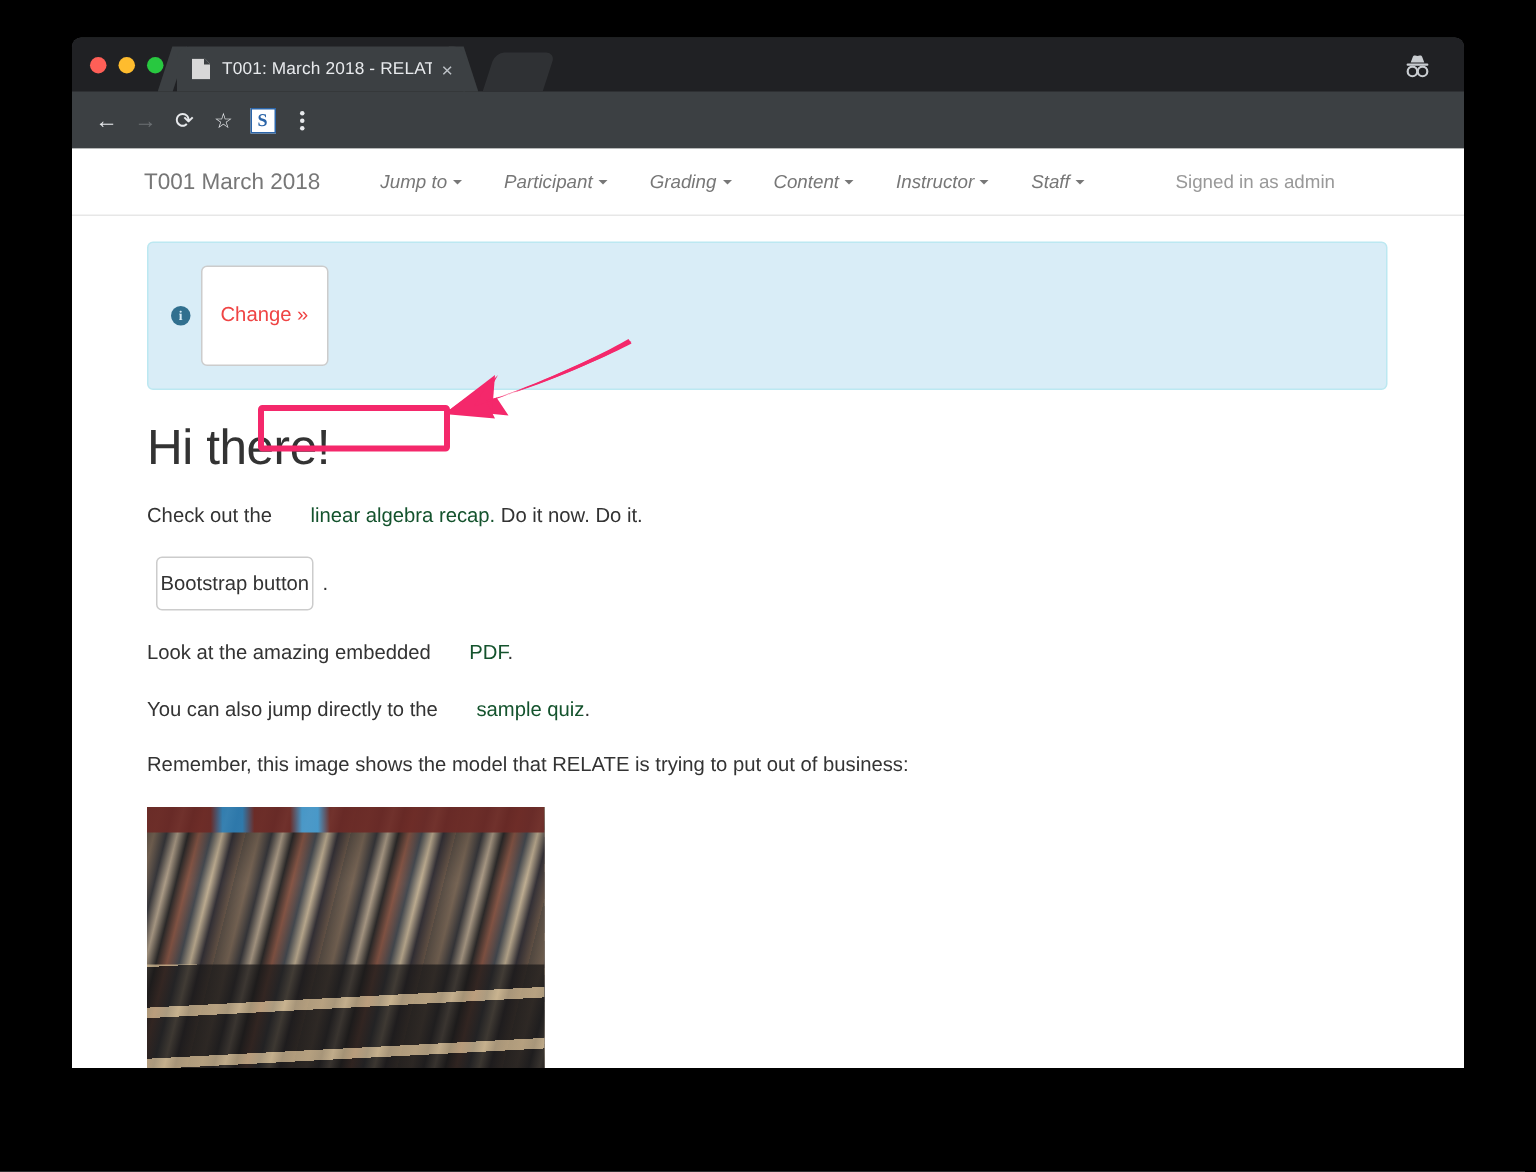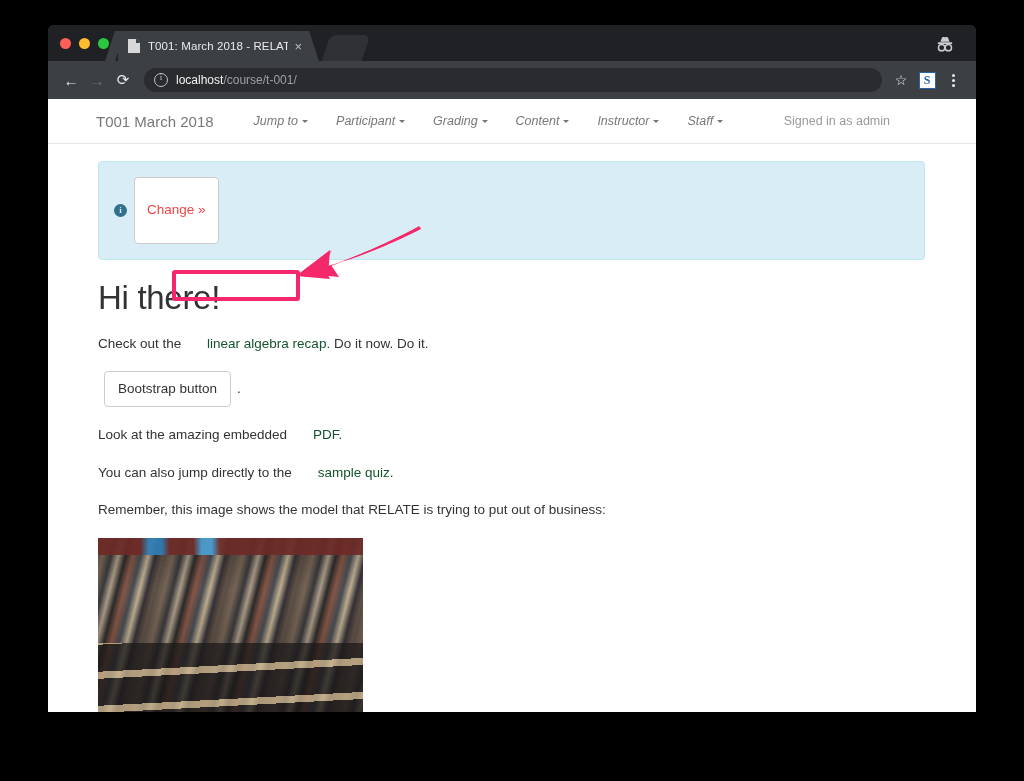--- a/index.html
+++ b/index.html
@@ -311,21 +311,21 @@
     flex-wrap: nowrap;
   }
   p.body-line.plain { display: block; }
   a.link { color: #14532d; text-decoration: none; padding-left: 22px; }
   .btn-inline {
     display: inline-block;
     margin: 0 6px;
     background: #ffffff;
     border: 1px solid #cccccc;
     border-radius: 4px;
-    padding: 7px 13px;
+    padding: 7px 2px;
     font-size: 13.5px;
     color: #333333;
   }
 
   .photo {
     width: 265px;
     height: 195px;
     margin-bottom: 9px;
     background:
       linear-gradient(180deg, rgba(0,0,0,.22), rgba(0,0,0,.05) 26%, rgba(0,0,0,.30)),
@@ -415,25 +415,20 @@
         <circle cx="15.7" cy="15" r="3.5" fill="none" stroke="#c9cdd1" stroke-width="1.6"></circle>
         <line x1="11.8" y1="14.6" x2="12.2" y2="14.6" stroke="#c9cdd1" stroke-width="1.6"></line>
       </svg>
     </div>
 
     <div class="omnibox-row">
       <div class="nav-btn">←</div>
       <div class="nav-btn disabled">→</div>
       <div class="nav-btn">⟳</div>
 
-      <div class="omnibox">
-        <div class="info-circle"></div>
-        <span class="url-host">localhost</span>
-        <span class="url-path">/course/t-001/</span>
-      </div>
 
       <div class="omni-icon">☆</div>
       <div class="omni-icon">
         <div class="ext-icon">S</div>
       </div>
       <div class="omni-icon">
         <div class="kebab">
           <span></span>
             <span></span>
             <span></span>

